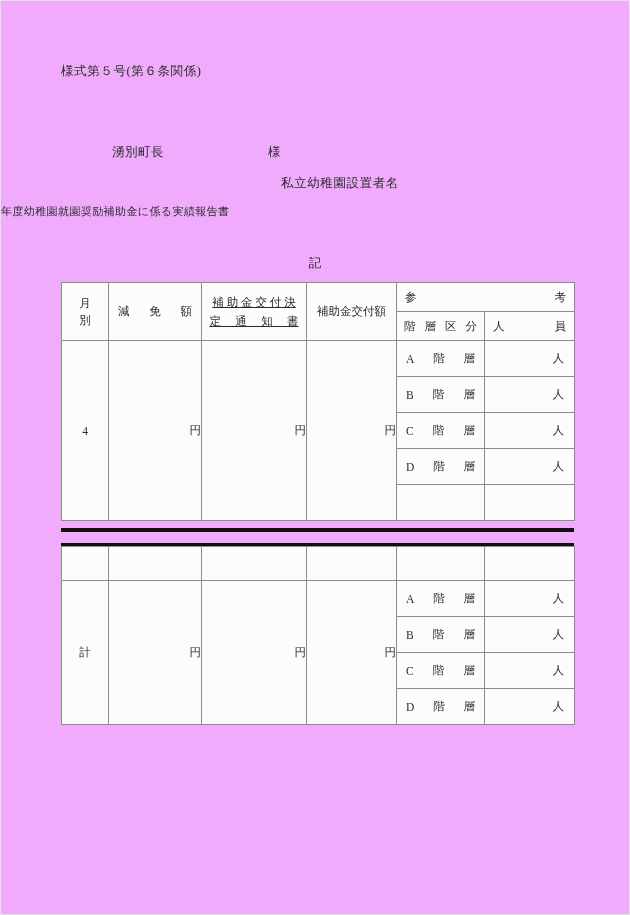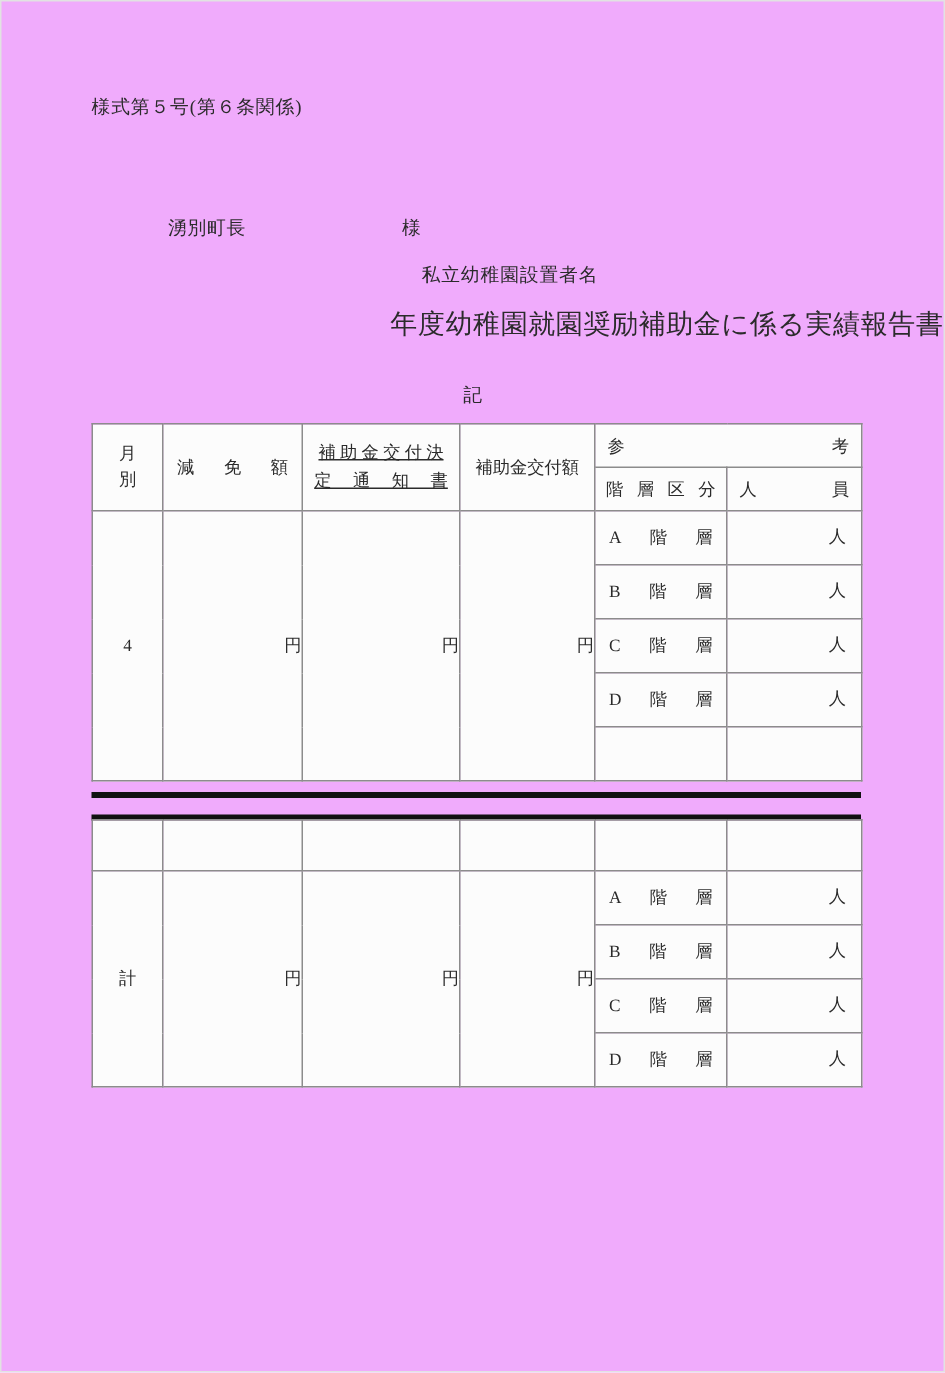--- a/index.html
+++ b/index.html
@@ -57,22 +57,22 @@
     font-size: 12.5px;
     letter-spacing: 0.6px;
     padding-left: 50px;
     box-sizing: border-box;
   }
   .doc-title {
     position: absolute;
     left: 0;
     right: 0;
     top: 203px;
-    text-align: right;
-    font-size: 18px;
+    text-align: left;
+    font-size: 11px;
     letter-spacing: 0.4px;
   }
   .body-text {
     position: absolute;
     left: 58px;
     top: 227px;
     width: 524px;
     font-size: 12.5px;
     line-height: 19px;
     text-indent: 12px;

